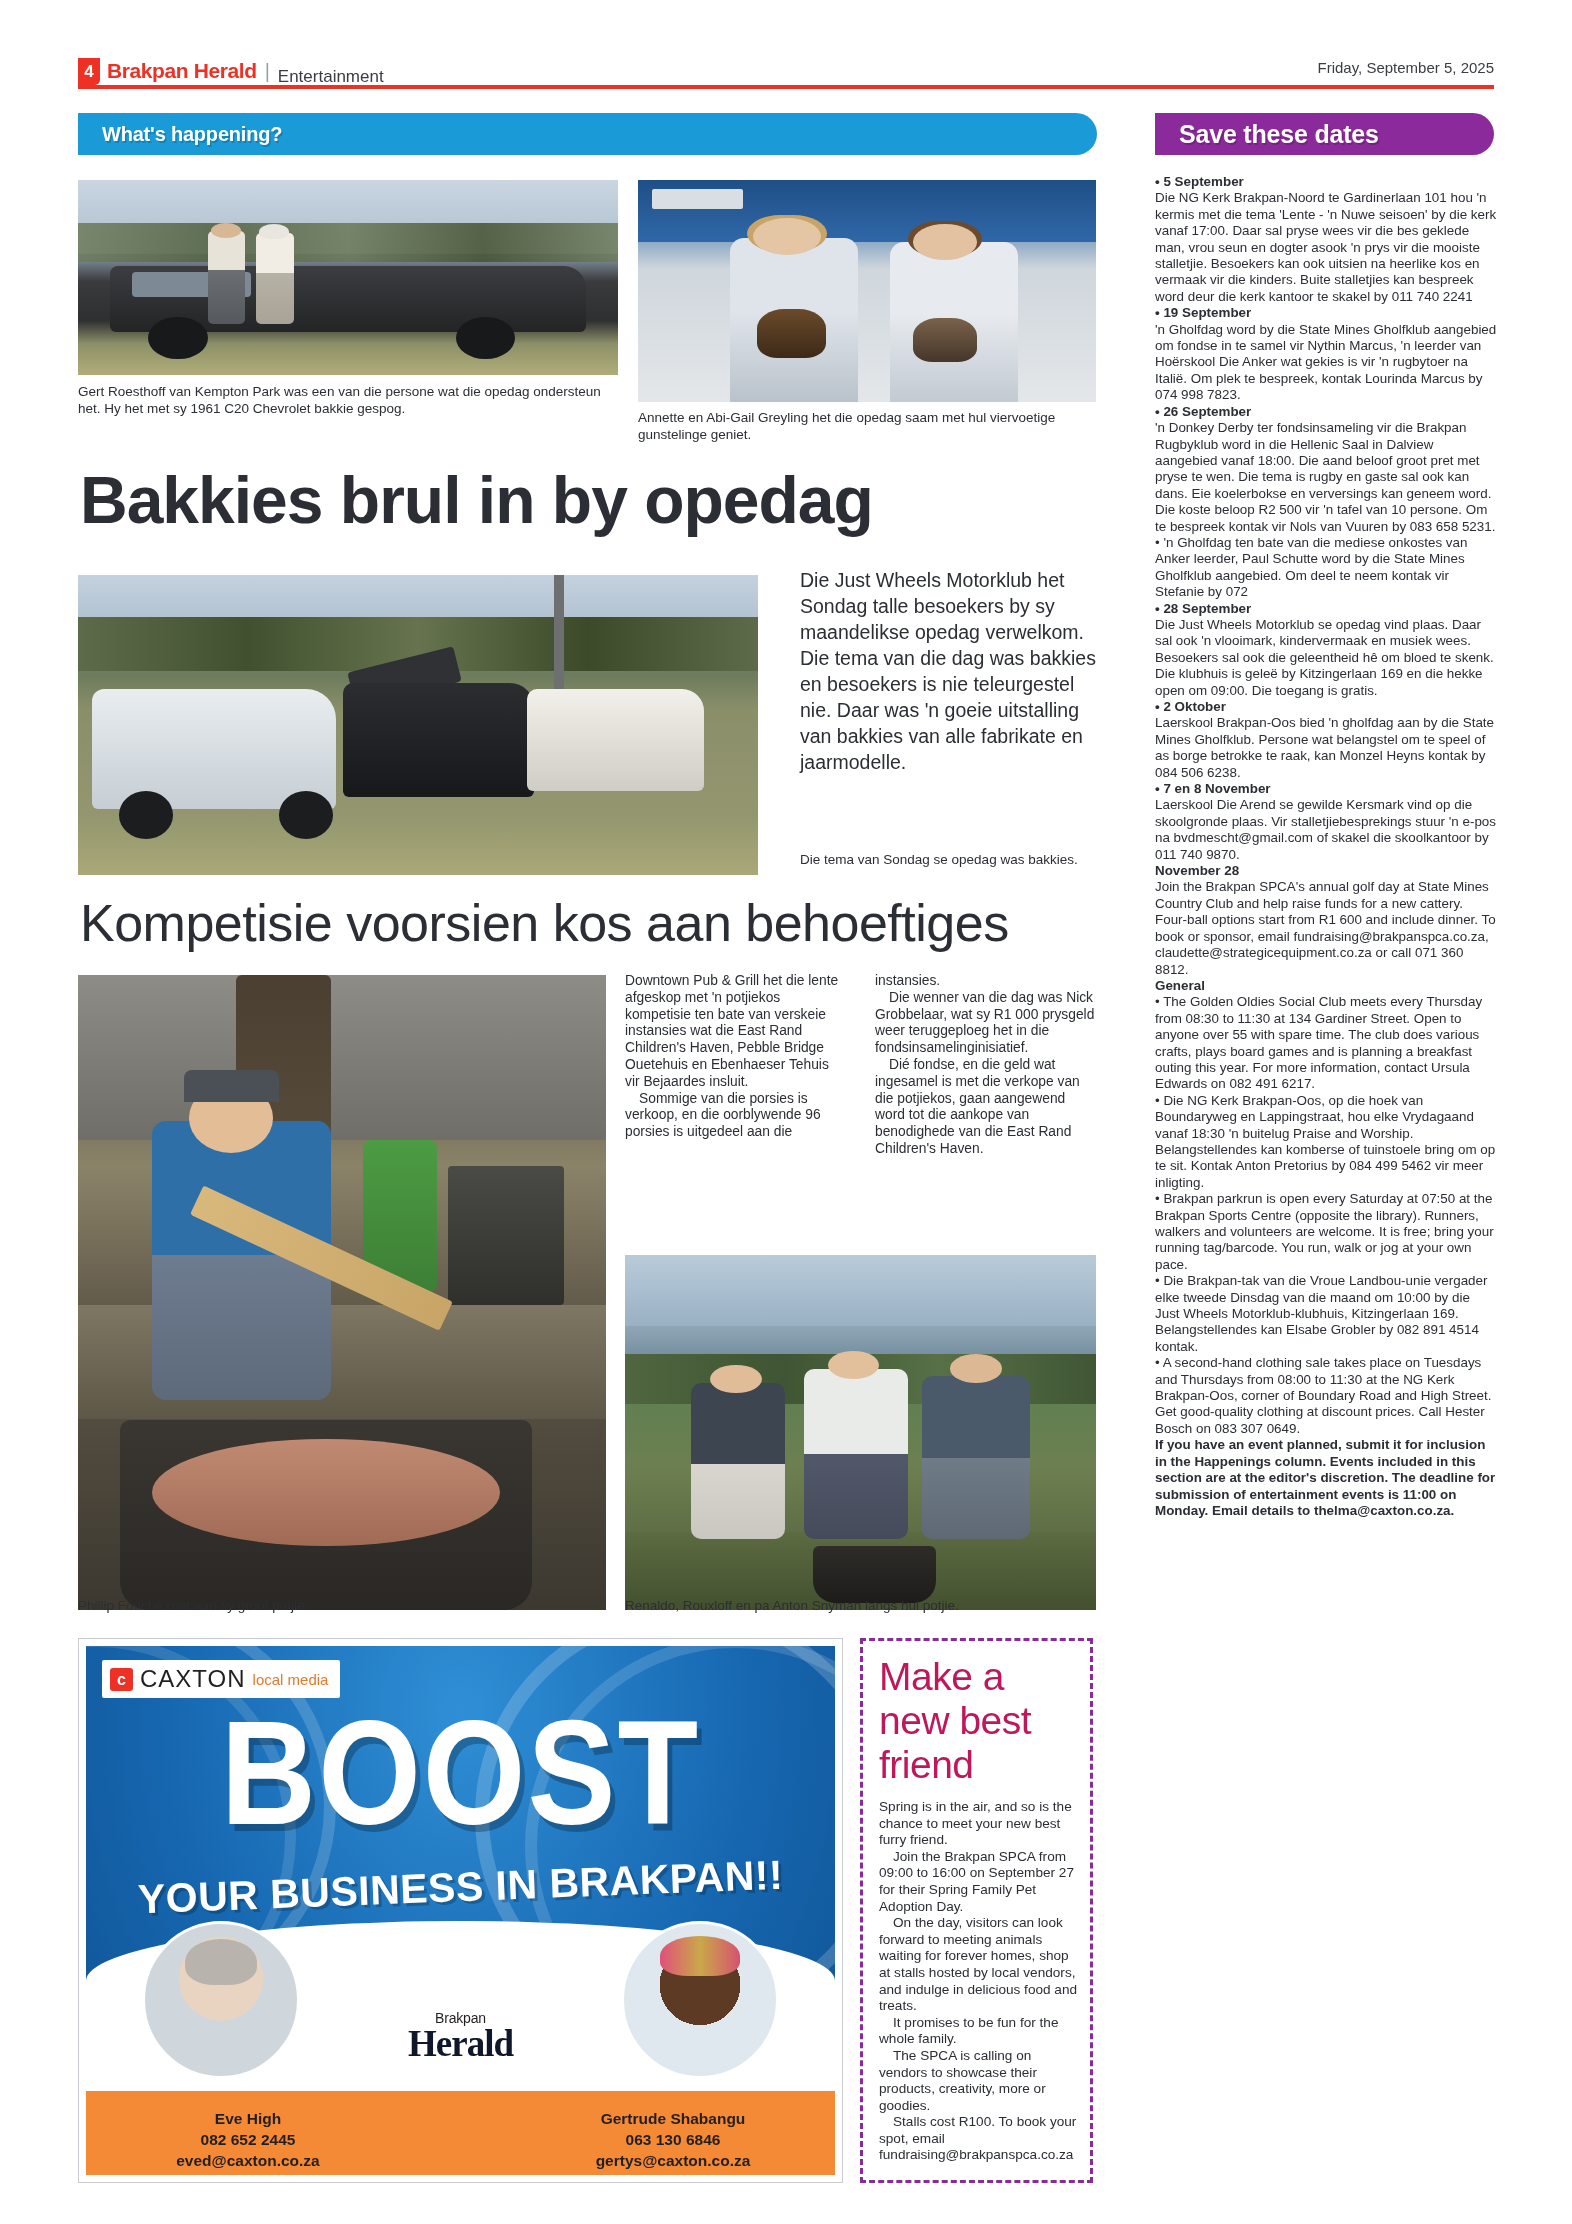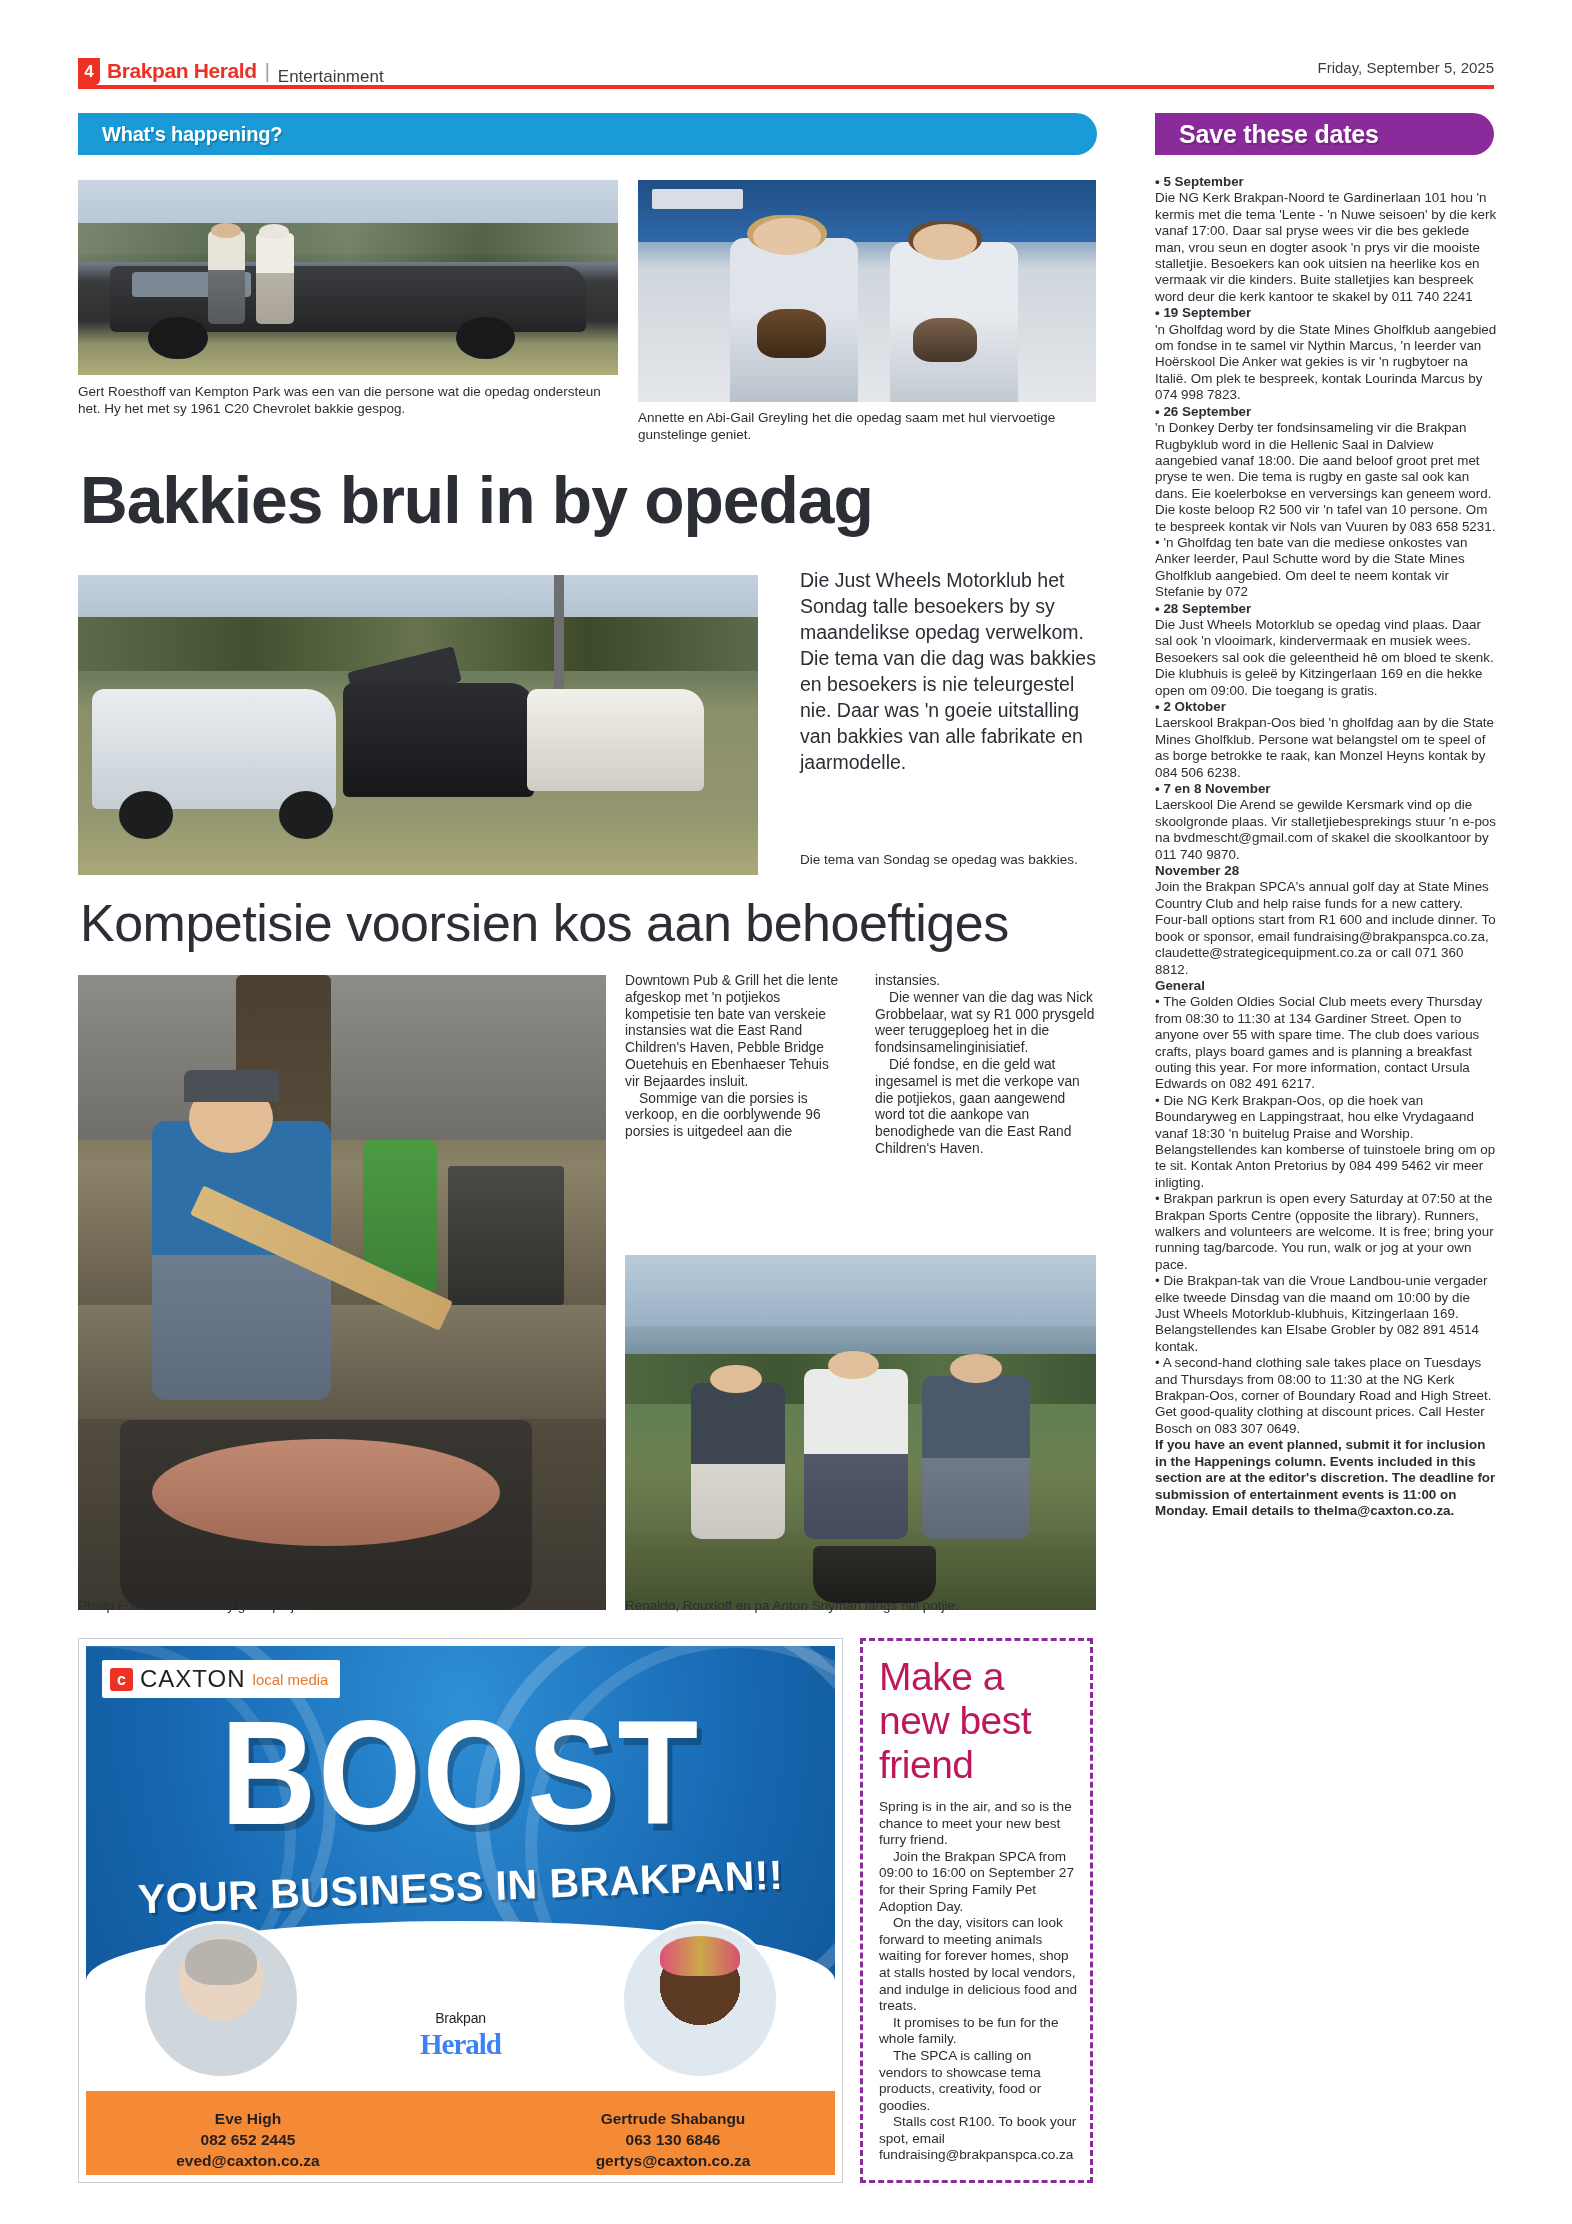--- a/index.html
+++ b/index.html
@@ -276,22 +276,22 @@
   #avatar-left::after { content:""; position:absolute; left:26%; top:10%; width:48%; height:30%;
     background:#b8b4ad; border-radius:50% 50% 40% 40%; }
   #avatar-right { right:56px; background: radial-gradient(circle at 50% 40%, #5d3a24 0 34%, #dfe8ee 34% 100%); }
   #avatar-right::after { content:""; position:absolute; left:24%; top:8%; width:52%; height:26%;
     background: linear-gradient(90deg,#e0507a,#caa84a,#d4536f); border-radius:50% 50% 35% 35%; }
   .herald-badge {
     position:absolute; left:50%; transform:translateX(-50%); bottom:108px;
     background:#fff; padding:3px 8px 5px; text-align:center; border-radius:2px;
   }
   .herald-top { font-size:14px; color:#231f20; font-weight:normal; letter-spacing:-0.2px; }
-  .herald-main { font-family:"Liberation Serif", serif; font-size:29px; font-weight:bold;
-    color:#3b82f6; line-height:36px; letter-spacing:-1px; }
+  .herald-main { font-family:"Liberation Serif", serif; font-size:37px; font-weight:bold;
+    color:#0f172a; line-height:36px; letter-spacing:-1px; }
 
   
   #spca-box {
     position: absolute; left: 860px; top: 1638px; width: 233px; height: 545px;
     border: 3px dashed #8b2a9b; padding: 14px 12px 10px 16px;
   }
   #spca-title {
     font-family: "Liberation Sans Narrow", "Liberation Sans", sans-serif;
     font-size: 39px; line-height: 44px; color: #be185d; font-weight: normal;
     letter-spacing: -0.5px;
@@ -472,18 +472,18 @@
     </div>
   </div>
 
   <div id="spca-box">
     <div id="spca-title">Make a new best friend</div>
     <div id="spca-body">
         <p>Spring is in the air, and so is the chance to meet your new best furry friend.</p>
         <p>Join the Brakpan SPCA from 09:00 to 16:00 on September 27 for their Spring Family Pet Adoption Day.</p>
         <p>On the day, visitors can look forward to meeting animals waiting for forever homes, shop at stalls hosted by local vendors, and indulge in delicious food and treats.</p>
         <p>It promises to be fun for the whole family.</p>
-        <p>The SPCA is calling on vendors to showcase tema products, creativity, food or goodies.</p>
+        <p>The SPCA is calling on vendors to showcase their products, creativity, more or goodies.</p>
         <p>Stalls cost R100. To book your spot, email fundraising@brakpanspca.co.za</p>
       </div>
   </div>
 
 </div>
 
 </body></html>

